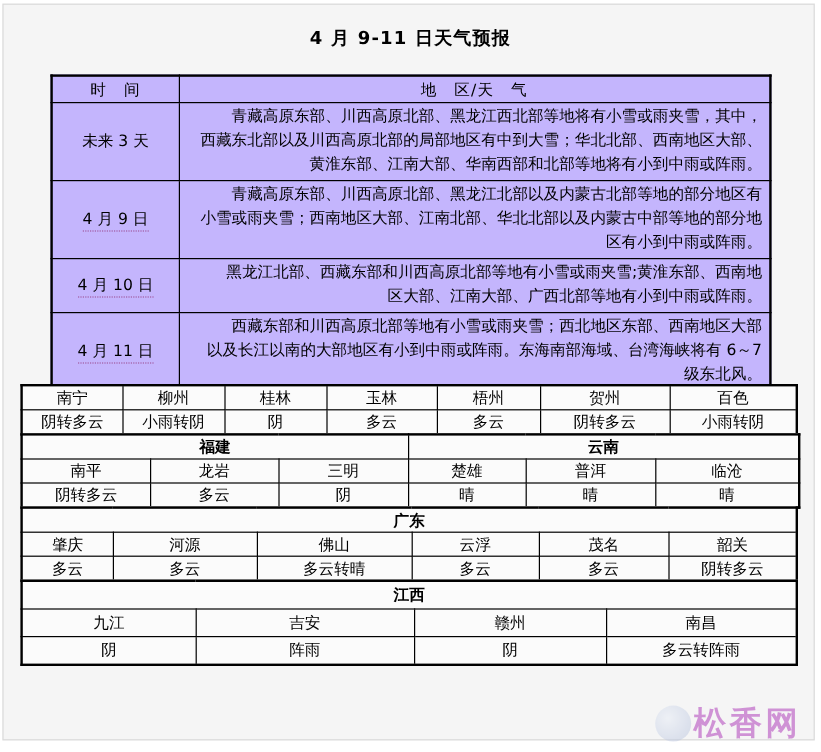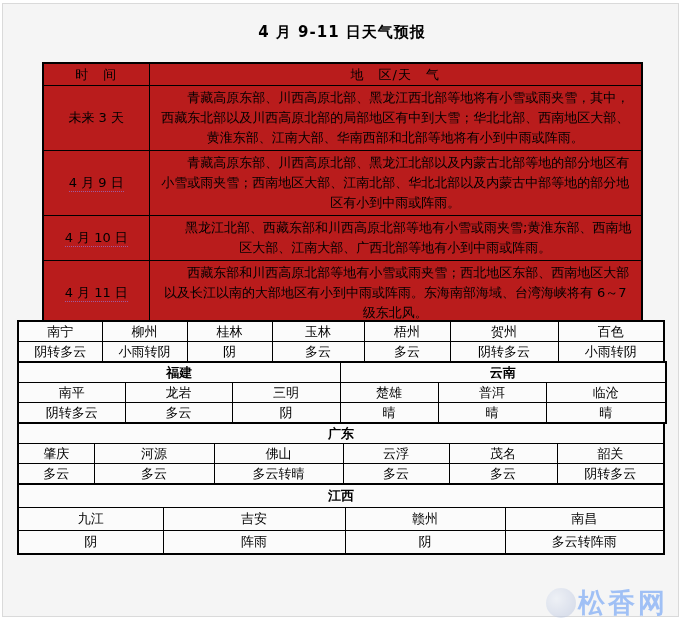--- a/index.html
+++ b/index.html
@@ -11,31 +11,31 @@
     position:absolute;left:2px;top:3px;width:677px;height:614px;
     background:#f5f5f5;border:1px solid #dadada;box-sizing:border-box;
   }
   .title{
     position:absolute;left:0;top:23px;width:100%;text-align:center;
     font-weight:bold;font-size:15px;letter-spacing:1px;
   }
   
   .t1{
     position:absolute;left:42px;top:62px;width:601px;
-    border-collapse:collapse;table-layout:fixed;background:#b91c1c;
+    border-collapse:collapse;table-layout:fixed;background:#c4b5fd;
     border:2px solid #000;
   }
   .t1 td{border:1px solid #000;font-size:13px;vertical-align:middle;padding:0;}
   .t1 .hrow td{height:21px;text-align:center;letter-spacing:1px;}
   .t1 .r0 td{height:64px;}
   .t1 .r1 td{height:60px;}
   .t1 .r2 td{height:39px;}
   .t1 .r3 td{height:60px;}
   .t1 .time{text-align:center;}
-  .t1 .desc p{margin:0;padding:2px 6px;text-indent:26px;line-height:20px;text-align:center;}
+  .t1 .desc p{margin:0;padding:2px 6px;text-indent:26px;line-height:20px;text-align:right;}
   .u{border-bottom:1px dotted #a05aa0;padding-bottom:1px;cursor:pointer;}
   
   .t2wrap{position:absolute;left:17px;top:320px;width:648px;}
   .t2{
     border-collapse:collapse;table-layout:fixed;width:648px;
     border:2px solid #000;background:#fbfbfb;
   }
   .t2.stack{margin-top:-2px;}
   .t2 td{
     border:1px solid #000;text-align:center;font-size:13px;height:19px;
@@ -45,21 +45,21 @@
   .t2d td{height:22px;}
   
   .watermark{
     position:absolute;left:546px;top:585px;display:flex;align-items:center;
     opacity:0.45;pointer-events:none;
   }
   .wm-circle{
     width:30px;height:30px;border-radius:50%;flex:0 0 auto;
     background:radial-gradient(circle at 35% 35%, #e6ecf7, #a9b7d8);
   }
-  .wm-text{font-size:27px;font-weight:bold;color:#3b82f6;letter-spacing:3px;margin-left:2px;}
+  .wm-text{font-size:27px;font-weight:bold;color:#a21caf;letter-spacing:3px;margin-left:2px;}
 </style>
 </head>
 <body>
 
 <div class="screen">
   <div class="frame"></div>
 
   <div class="title">4 月 9-11 日天气预报</div>
 
   <table class="t1">

